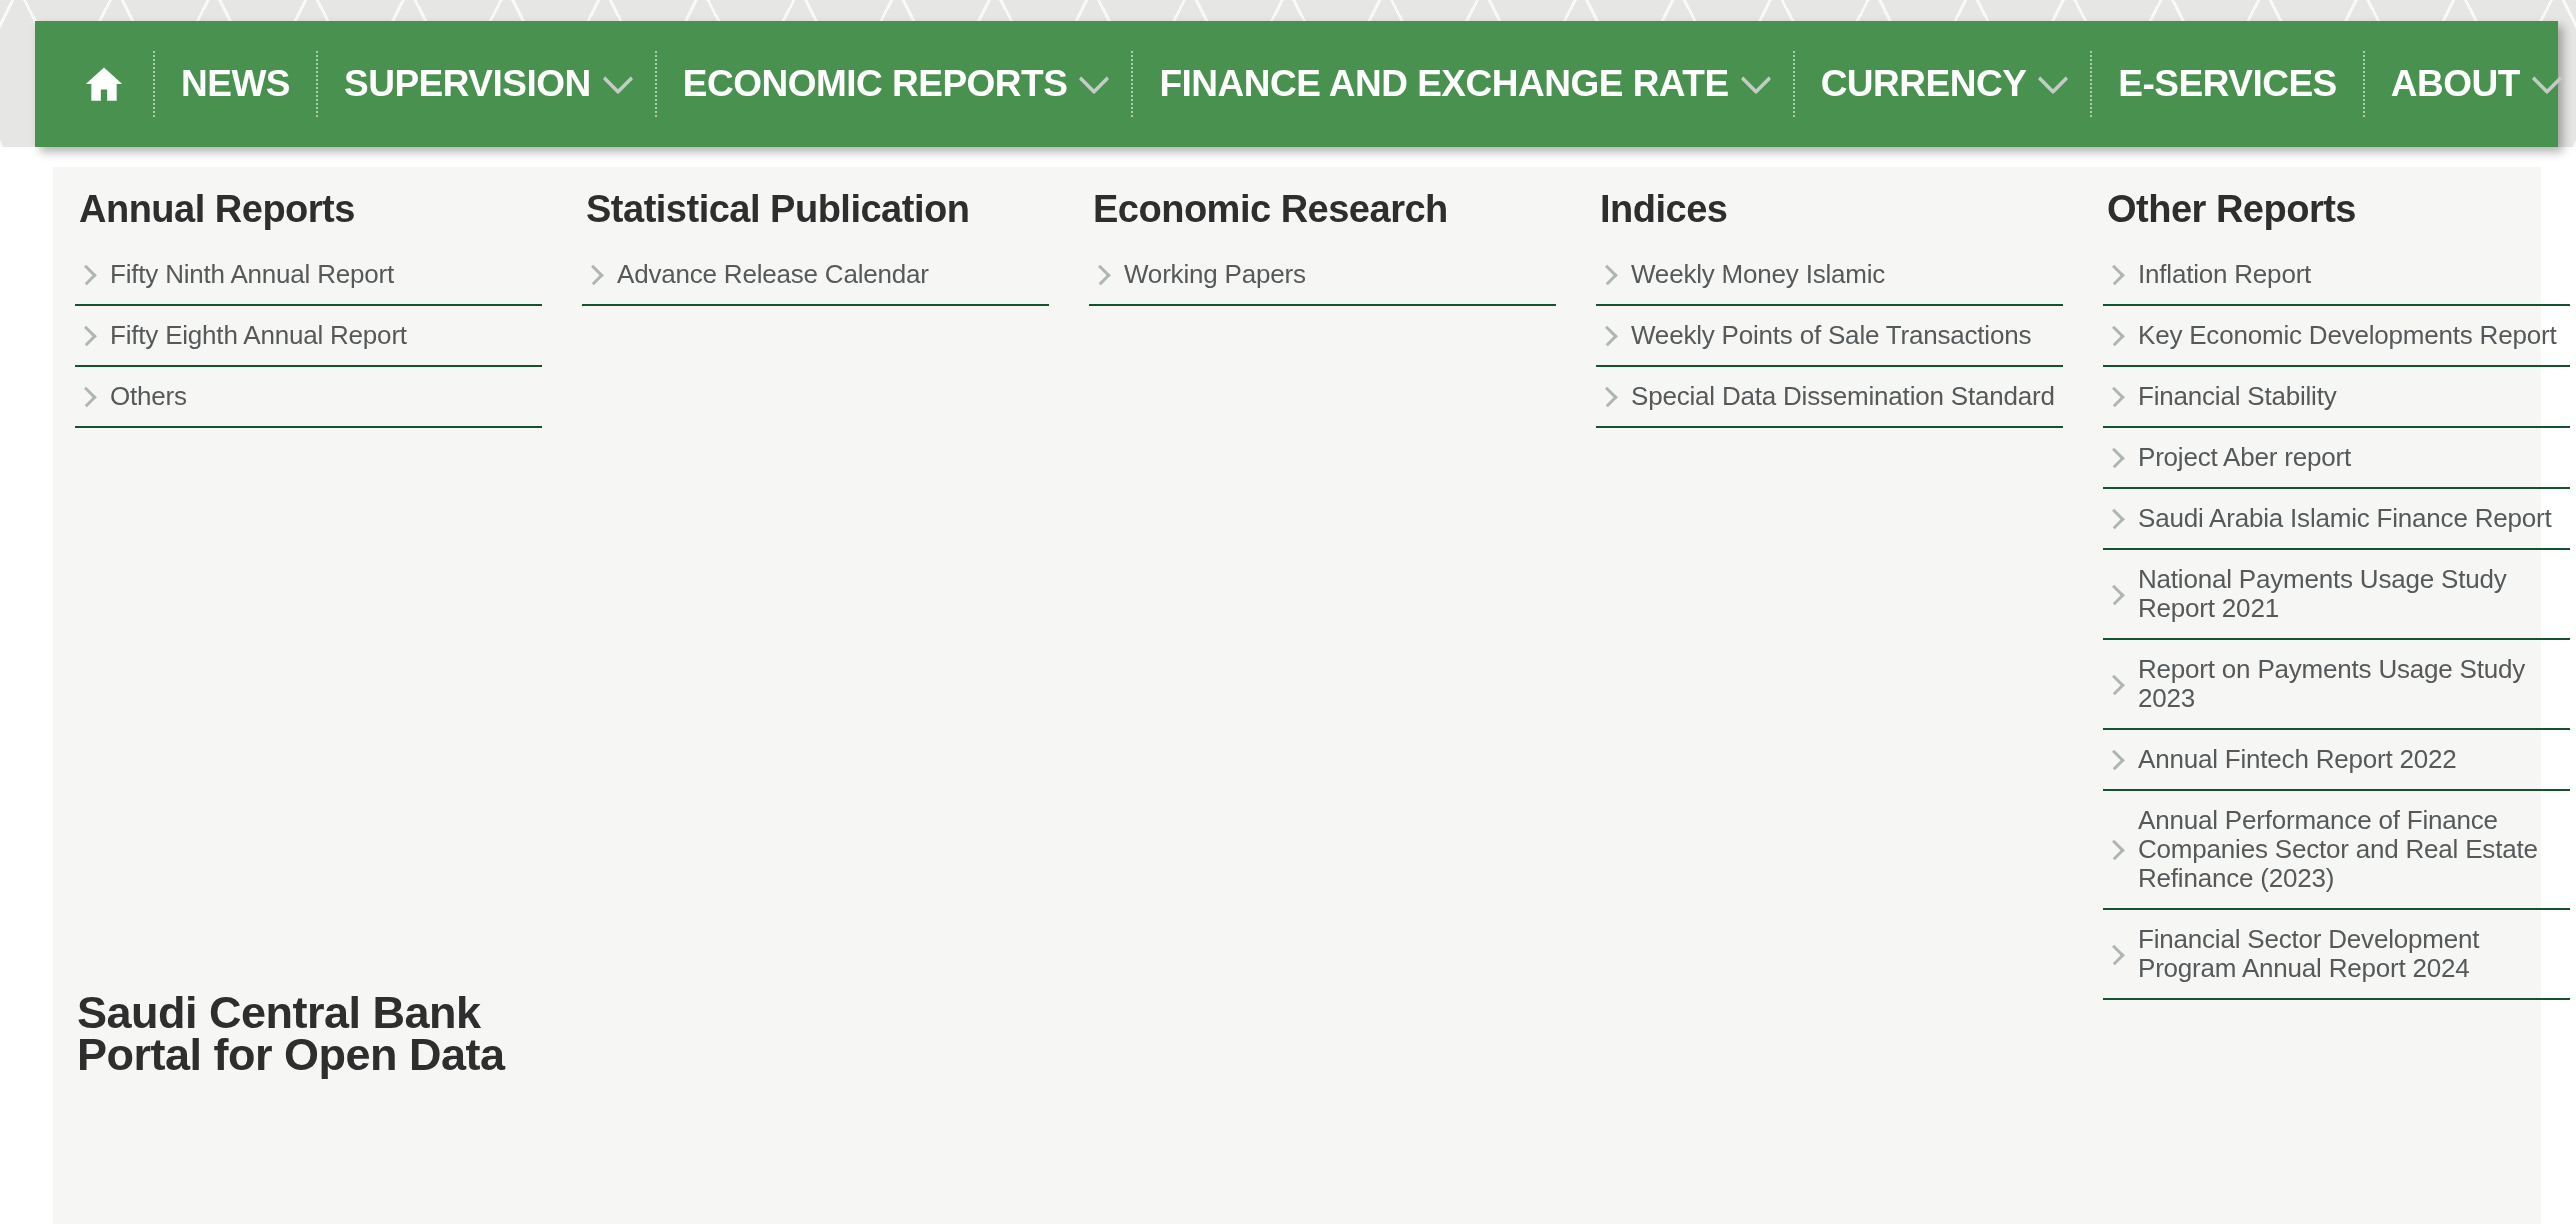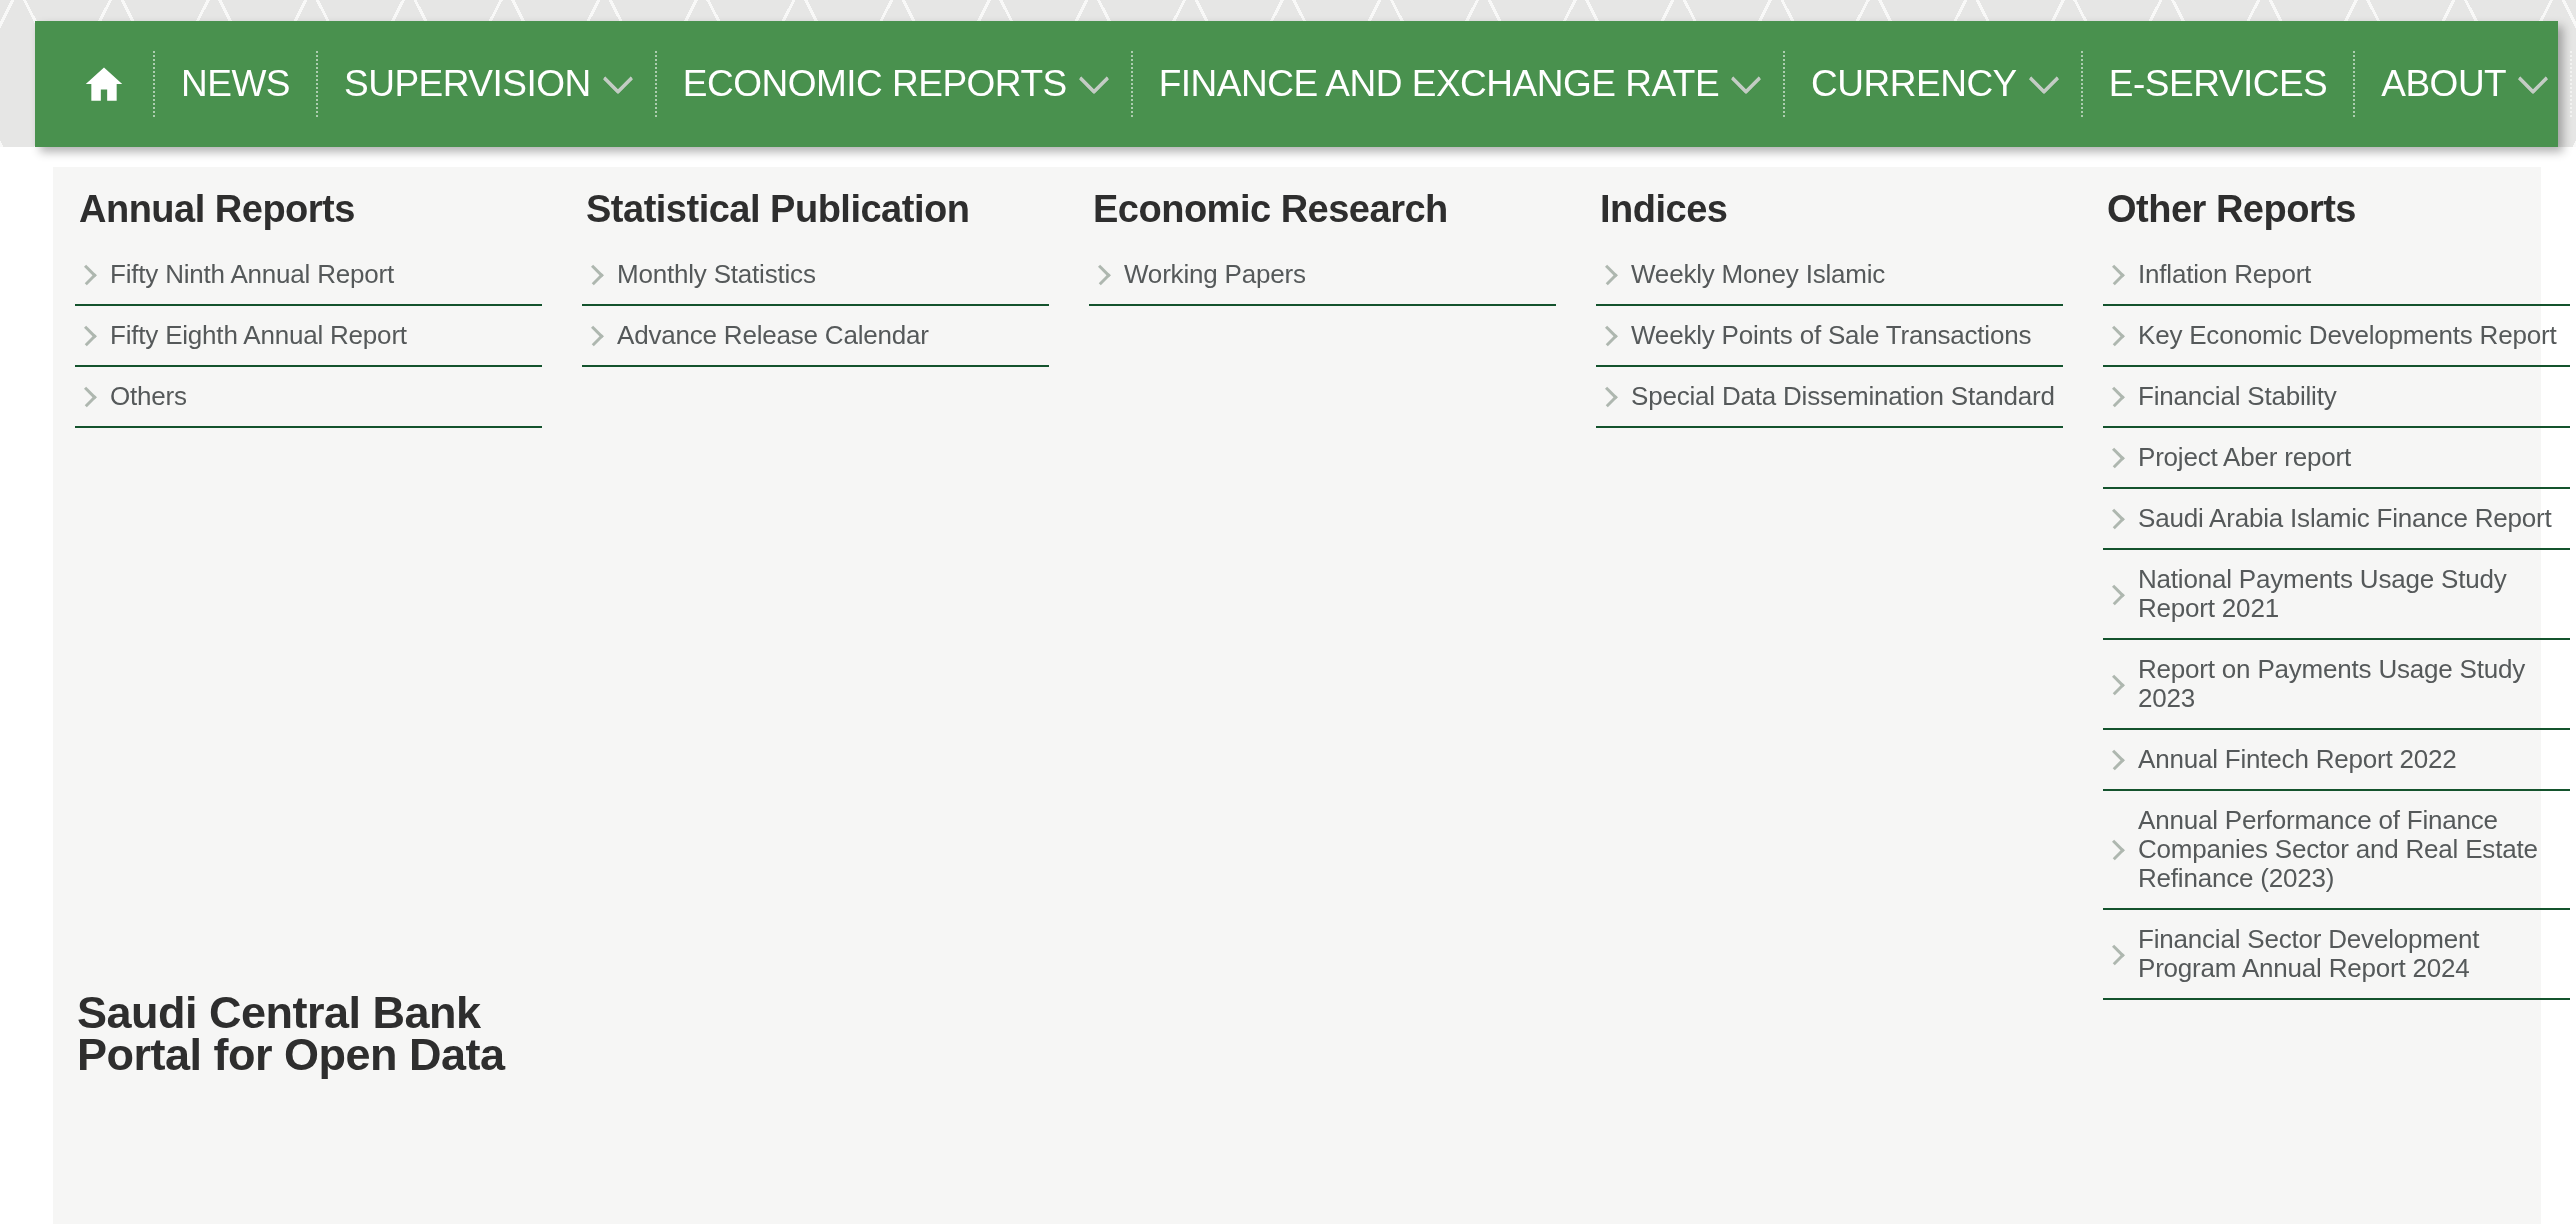--- a/index.html
+++ b/index.html
@@ -24,21 +24,21 @@
   }
   .home-btn{
     display:flex;align-items:center;justify-content:center;
     height:66px;padding:0 30px;cursor:pointer;
     border-right:2px dotted rgba(255,255,255,.55);
   }
   .nav-list{list-style:none;display:flex;align-items:center;margin:0;padding:0;height:100%;}
   .nav-item{
     display:flex;align-items:center;height:66px;padding:0 26px;
     border-right:2px dotted rgba(255,255,255,.55);
-    color:#ffffff;font-size:37px;font-weight:400;letter-spacing:-0.5px;
+    color:#ffffff;font-size:37px;font-weight:700;letter-spacing:-0.5px;
     white-space:nowrap;cursor:pointer;
   }
   .nav-label{display:inline-block;}
   .caret{
     width:18px;height:18px;margin-left:16px;margin-top:-10px;
     border-right:4px solid #c3ccc4;border-bottom:4px solid #c3ccc4;
     transform:rotate(45deg);border-radius:2px;flex:0 0 auto;
   }
   
   .mega-panel{
@@ -132,24 +132,20 @@
     <span class="chev"></span>
     <span class="item-label">Others</span>
   </li>
           </ul>
   </div>
         <div class="menu-col">
     <h2 class="col-title">Statistical Publication</h2>
     <ul class="col-items">
             <li class="menu-item">
     <span class="chev"></span>
-    <span class="item-label">Monthly Statistics</span>
-  </li>
-            <li class="menu-item">
-    <span class="chev"></span>
     <span class="item-label">Advance Release Calendar</span>
   </li>
           </ul>
   </div>
         <div class="menu-col">
     <h2 class="col-title">Economic Research</h2>
     <ul class="col-items">
             <li class="menu-item">
     <span class="chev"></span>
     <span class="item-label">Working Papers</span>

